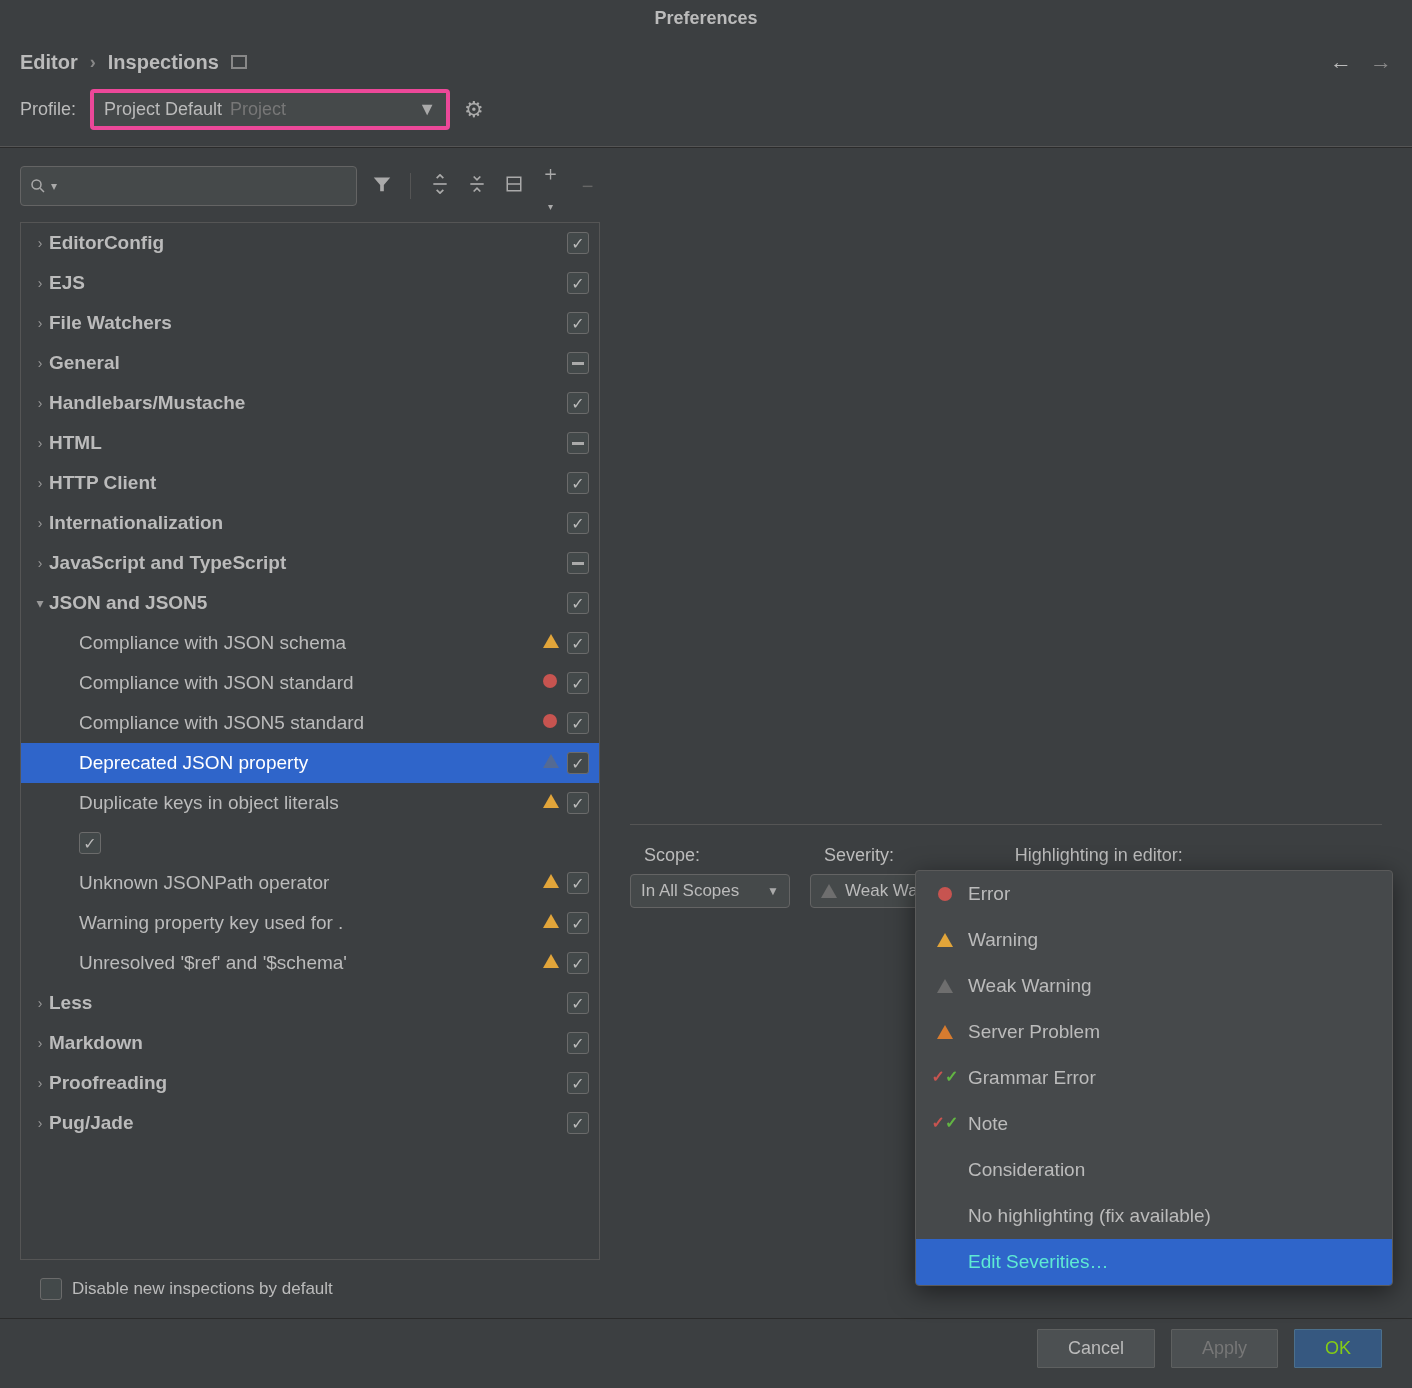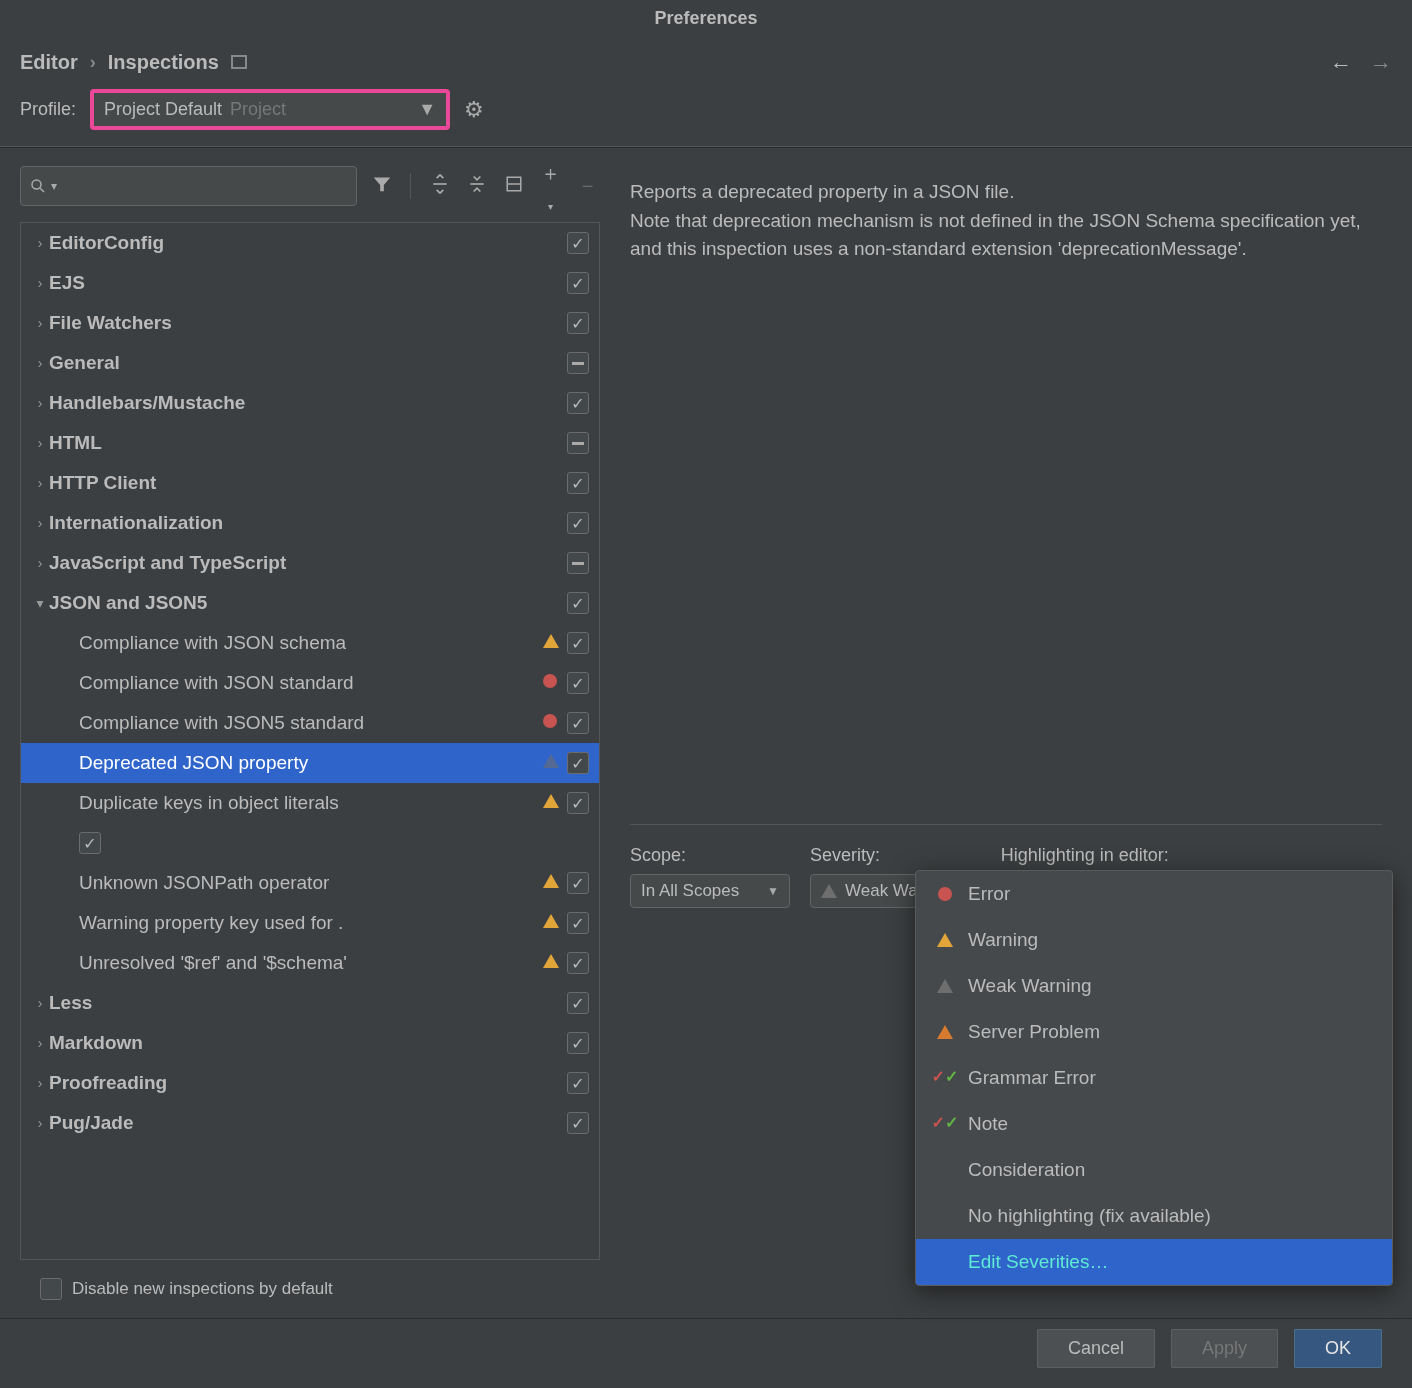--- a/index.html
+++ b/index.html
@@ -146,21 +146,21 @@
     .description { color:#BBB; font-size:19px; line-height:1.5; }
     .scope-row {
       margin-top:auto;
       border-top:1px solid #555;
       padding-top:20px;
       display:flex;
       gap:20px;
       margin-bottom: 410px;
     }
     .scope-col { display:flex; flex-direction:column; gap:8px; }
-    .scope-col label { font-size:18px; }
+    .scope-col label { font-size:18px;margin-left:14px; }
     .dd-box {
       background:#45494A;
       border:1px solid #646464;
       border-radius:4px;
       padding:6px 10px;
       display:flex; align-items:center; gap:8px;
       font-size:17px;
       color:#BBB;
       min-width:160px;
     }
@@ -197,21 +197,21 @@
       background:#3C3F41;
     }
     .btn {
       background:#4C5052;
       border:1px solid #5E6060;
       color:#BBB;
       padding:8px 30px;
       border-radius:1px;
       font-size:18px;
     }
-    .btn.primary { background:#365880; border-color:#4C708C; color:#e5e5e5;}
+    .btn.primary { background:#365880; border-color:#4C708C; color:#84cc16;}
     .btn.disabled { color:#777; }
     
     .tri { width:0;height:0;border-left:8px solid transparent;border-right:8px solid transparent;border-bottom:14px solid; display:inline-block;}
     .tri.yellow { border-bottom-color:#E2A53A;}
     .tri.grey { border-bottom-color:#6E6E6E;}
     .tri.orange { border-bottom-color:#D67B2F;}
     .circ { width:14px;height:14px;border-radius:50%; display:inline-block;}
     .circ.red { background:#C75450;}
     .zig { color:#62B543; font-weight:700; font-size:16px; position:relative; top:-2px;}
     .zig .r { color:#C75450;}
@@ -423,24 +423,20 @@
     <span class="checkbox">✓</span>
   </div>
       </div>
     <div class="footer-row">
       <span class="checkbox"></span>
       <span>Disable new inspections by default</span>
     </div>
   </div>
 
   <div class="right-panel">
-    <div class="description" id="desc">
-        <div>Reports a deprecated property in a JSON file.</div>
-        <div>Note that deprecation mechanism is not defined in the JSON Schema specification yet, and this inspection uses a non-standard extension 'deprecationMessage'.</div>
-      </div>
     <div class="scope-row">
       <div class="scope-col">
         <label>Scope:</label>
         <div class="dd-box">
           <span>In All Scopes</span>
           <span class="dd">▼</span>
         </div>
       </div>
       <div class="scope-col">
         <label>Severity:</label>

